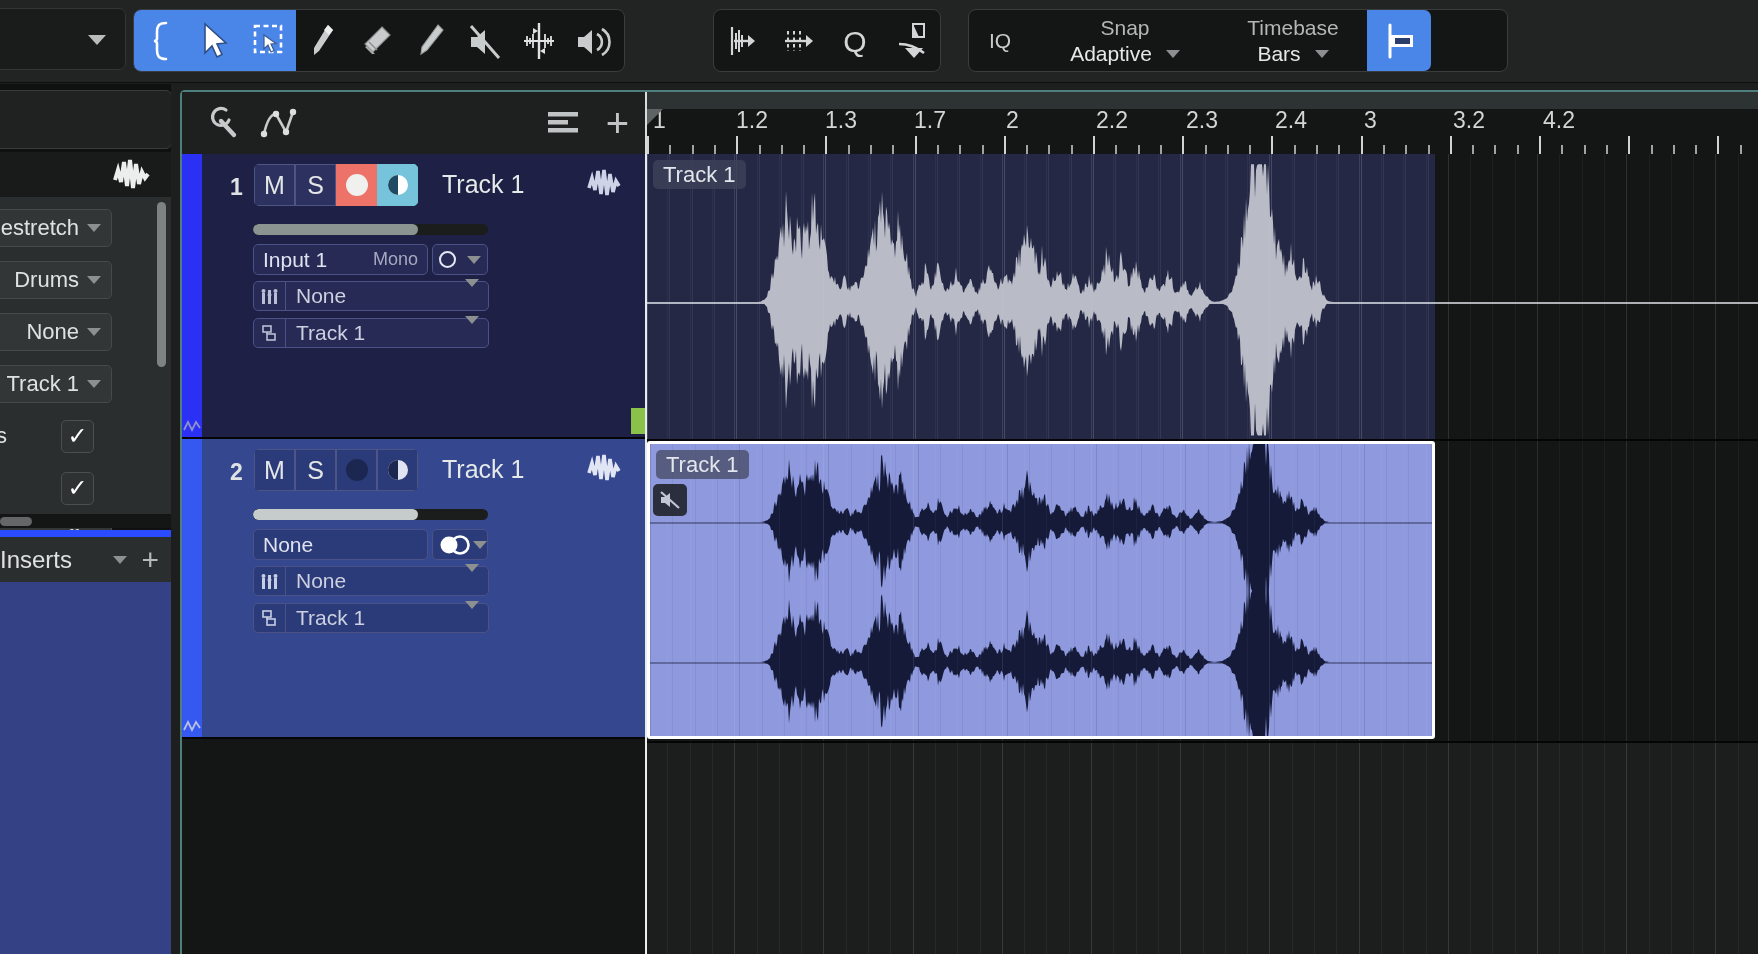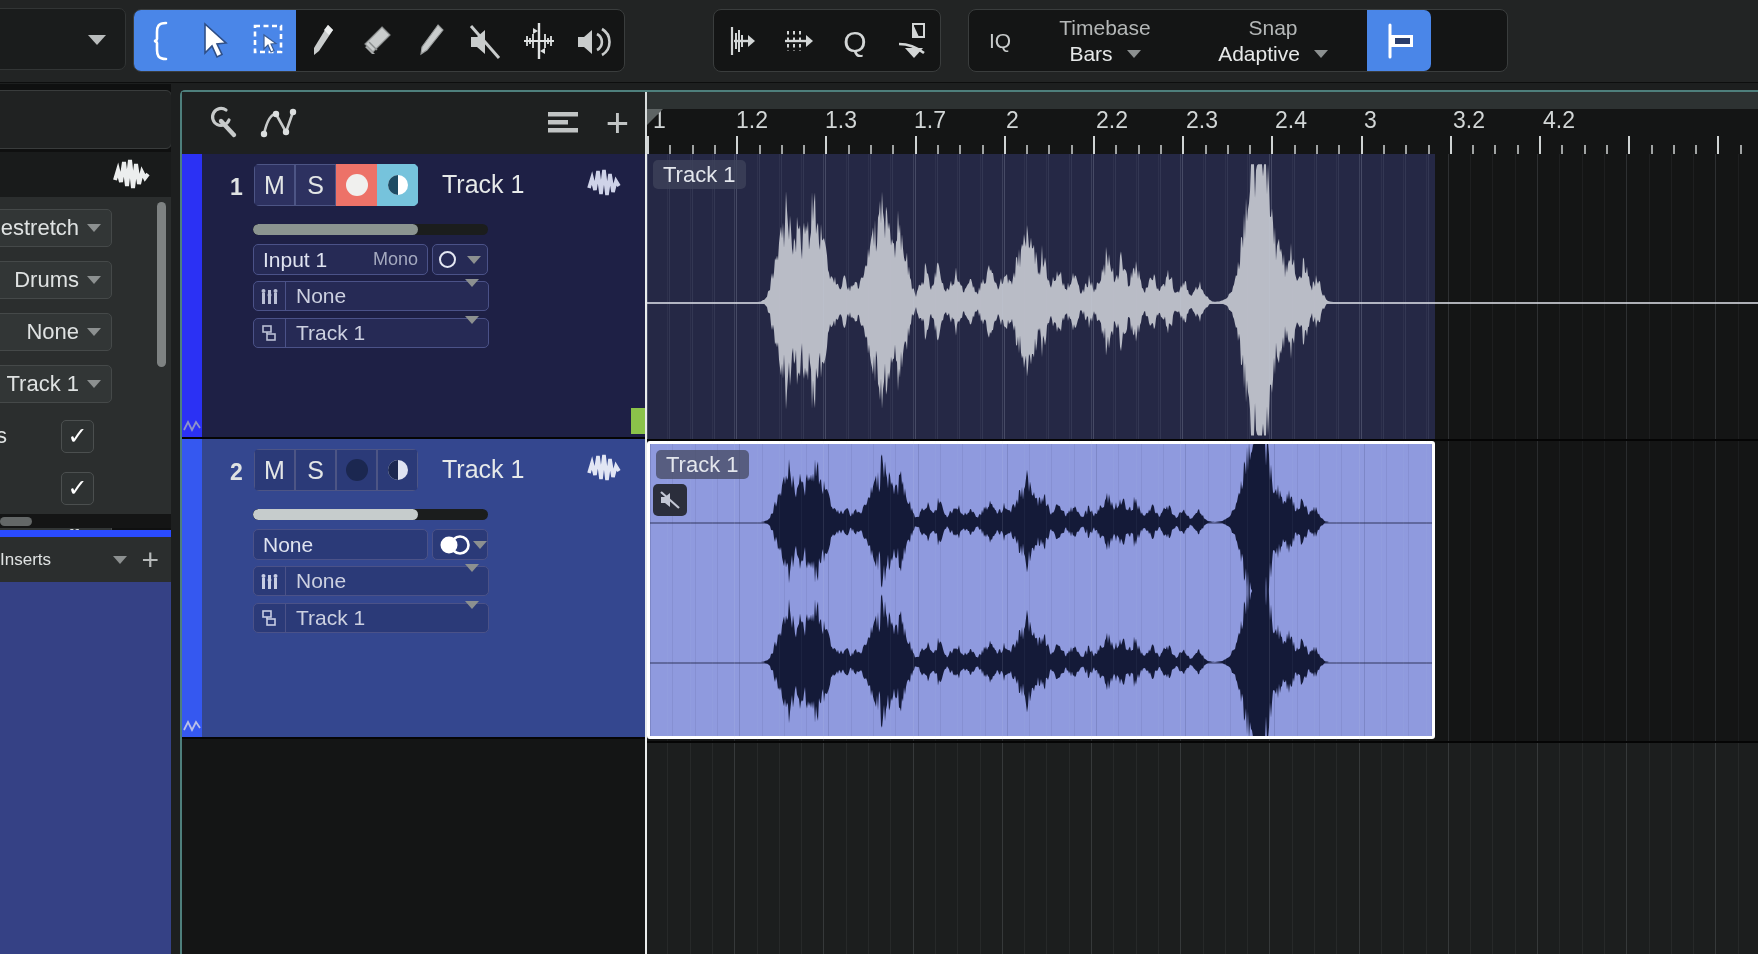--- a/index.html
+++ b/index.html
@@ -126,21 +126,21 @@
   }
   .insp-bluerule {
     position: absolute; left: 0; top: 446px; width: 171px; height: 7px;
     background: #2a4bff;
   }
   .insp-inserts {
     position: absolute; left: 0; top: 453px; width: 171px; height: 45px;
     background: #2b2e2e; display: flex; align-items: center;
     justify-content: flex-end; gap: 14px; padding-right: 12px;
   }
-  .insp-inserts .lbl { color: #dfe2e2; font-size: 17px; margin-right: auto; padding-left: 0; }
+  .insp-inserts .lbl { color: #dfe2e2; font-size: 24px; margin-right: auto; padding-left: 0; }
   .plus-ico { color: #b7baba; font-size: 30px; line-height: 1; }
   .insp-blue {
     position: absolute; left: 0; top: 498px; width: 171px; height: 372px;
     background: #354185;
   }
 
   
   .arrange {
     position: absolute; left: 180px; top: 90px; width: 1578px; height: 864px;
     border: 2px solid #4e7f7c; border-right: none; border-bottom: none;
@@ -387,31 +387,31 @@
           <rect x="20" y="4" width="11" height="13" fill="none" stroke="#d3d6d6" stroke-width="2"></rect>
           <path d="M20 4 L20 17 L26 17 Z" fill="#d3d6d6"></path>
           <path d="M6 24 C14 24 22 26 31 33" fill="none" stroke="#d3d6d6" stroke-width="2.6"></path>
           <path d="M12 28 L30 28 L21 38 Z" fill="#d3d6d6"></path>
         </svg>
       </div>
     </div>
 
     <div class="quant-group">
       <div class="iq-cell">IQ</div>
+      <div class="qcol" style="width:188px">
+        <div class="qlabel">Snap</div>
+        <div class="qrow">
+          <div class="qval">Adaptive</div>
+          <div class="caret sm"></div>
+        </div>
+      </div>
       <div class="qcol" style="width:148px">
         <div class="qlabel">Timebase</div>
         <div class="qrow">
           <div class="qval">Bars</div>
-          <div class="caret sm"></div>
-        </div>
-      </div>
-      <div class="qcol" style="width:188px">
-        <div class="qlabel">Snap</div>
-        <div class="qrow">
-          <div class="qval">Adaptive</div>
           <div class="caret sm"></div>
         </div>
       </div>
       <div class="snap-toggle">
         <svg width="40" height="42" viewBox="0 0 40 42">
           <path d="M11 5 L11 37" stroke="#fff" stroke-width="3" stroke-linecap="round"></path>
           <rect x="12" y="15" width="22" height="12" fill="#fff"></rect>
           <rect x="16" y="18" width="15" height="6" fill="#2a3d6b"></rect>
         </svg>
       </div>

